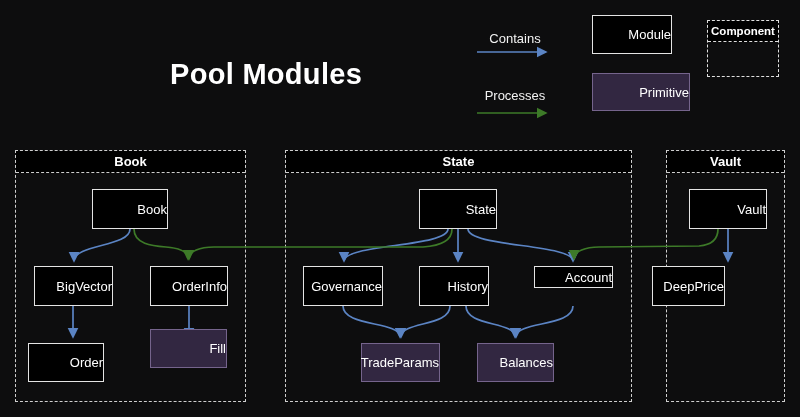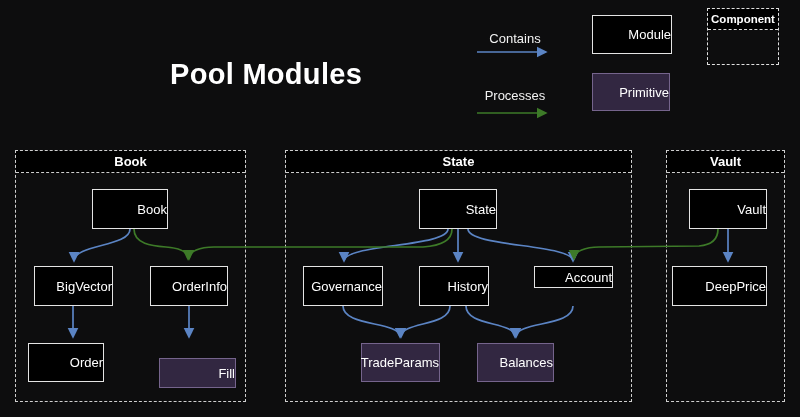--- a/index.html
+++ b/index.html
@@ -57,21 +57,21 @@
     border-bottom: 1.8px dashed #cfcfcf;
     display: flex;
     align-items: center;
     justify-content: center;
     font-size: 13px;
     font-weight: bold;
     color: #ffffff;
   }
   .component-legend {
     position: absolute;
-    left: 707px; top: 8px;
+    left: 707px; top: 20px;
     width: 72px; height: 57px;
     border: 1.8px dashed #e0e0e0;
     z-index: 2;
   }
   .component-legend .container-title {
     height: 21px;
     font-size: 11.5px;
     white-space: nowrap;
     border-bottom: 1.8px dashed #e0e0e0;
   }
@@ -91,21 +91,21 @@
 <div class="canvas">
 
   <div class="page-title">Pool Modules</div>
 
   <div class="legend-label" style="left:440px; top:31px;">Contains</div>
   <div class="legend-label" style="left:440px; top:88px;">Processes</div>
 
   <div class="node module" style="left:592px; top:15px; width:80px; height:39px;">
     <span>Module</span>
   </div>
-  <div class="node primitive" style="left:592px; top:73px; width:78px; height:38px;">
+  <div class="node primitive" style="left:592px; top:73px; width:98px; height:38px;">
     <span>Primitive</span>
   </div>
   <div class="component-legend">
     <div class="container-title">Component</div>
   </div>
 
   <div class="container-box" style="left:15px; top:150px; width:231px; height:252px;">
     <div class="container-title">Book</div>
   </div>
   <div class="container-box" style="left:285px; top:150px; width:347px; height:252px;">
@@ -150,21 +150,21 @@
   </div>
   <div class="node module" style="left:34px; top:266px; width:79px; height:40px;">
     <span>BigVector</span>
   </div>
   <div class="node module" style="left:150px; top:266px; width:78px; height:40px;">
     <span>OrderInfo</span>
   </div>
   <div class="node module" style="left:28px; top:343px; width:76px; height:39px;">
     <span>Order</span>
   </div>
-  <div class="node primitive" style="left:150px; top:358px; width:77px; height:30px;margin-left:9px;">
+  <div class="node primitive" style="left:150px; top:329px; width:77px; height:39px;">
     <span>Fill</span>
   </div>
 
   <div class="node module" style="left:419px; top:189px; width:78px; height:40px;">
     <span>State</span>
   </div>
   <div class="node module" style="left:303px; top:266px; width:80px; height:40px;">
     <span>Governance</span>
   </div>
   <div class="node module" style="left:419px; top:266px; width:70px; height:40px;">
@@ -176,17 +176,17 @@
   <div class="node primitive" style="left:477px; top:343px; width:77px; height:39px;">
     <span>Balances</span>
   </div>
   <div class="node primitive" style="left:361px; top:343px; width:79px; height:39px;">
     <span>TradeParams</span>
   </div>
 
   <div class="node module" style="left:689px; top:189px; width:78px; height:40px;">
     <span>Vault</span>
   </div>
-  <div class="node module" style="left:672px; top:266px; width:95px; height:40px;padding-left:40px;">
+  <div class="node module" style="left:652px; top:266px; width:73px; height:40px;padding-left:40px;">
     <span>DeepPrice</span>
   </div>
 
 </div>
 
 </body></html>

